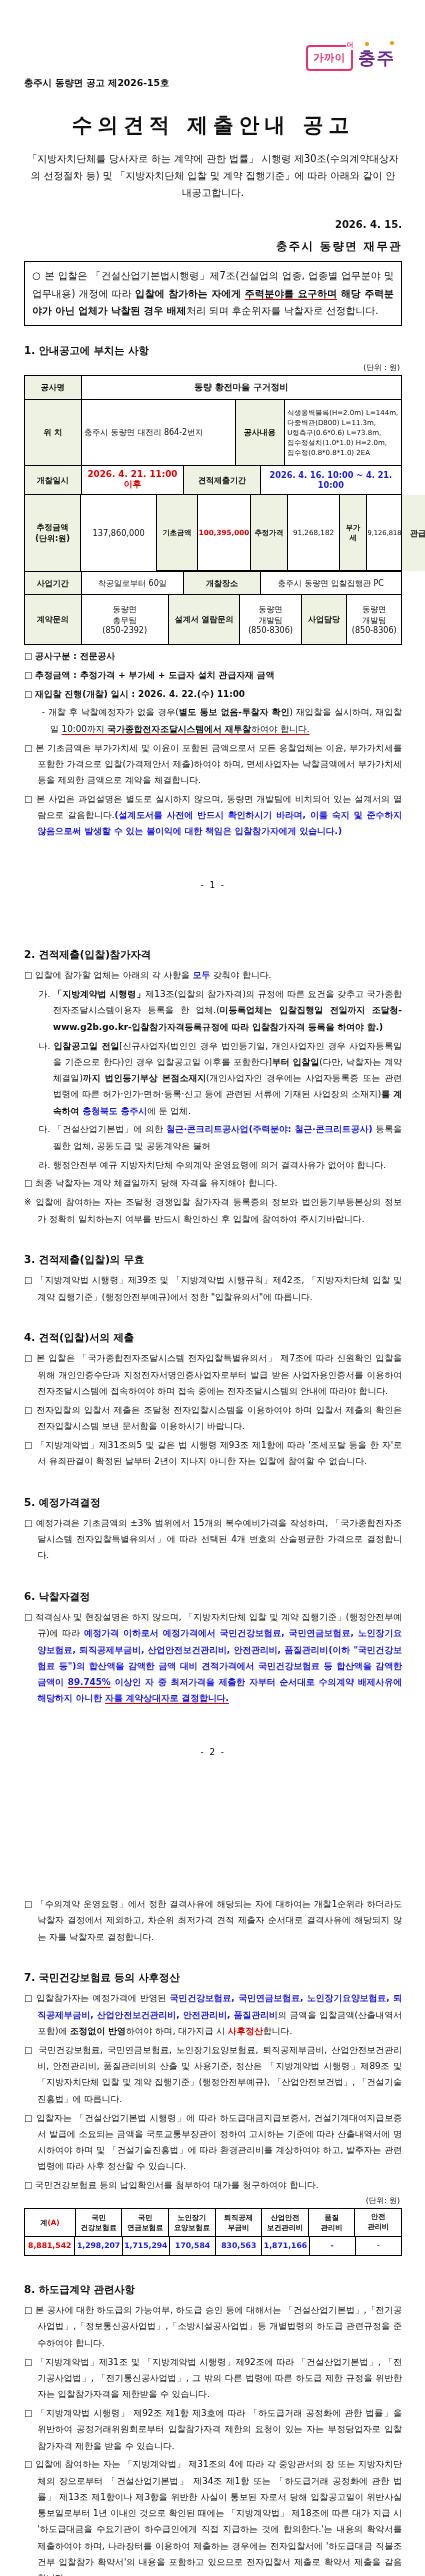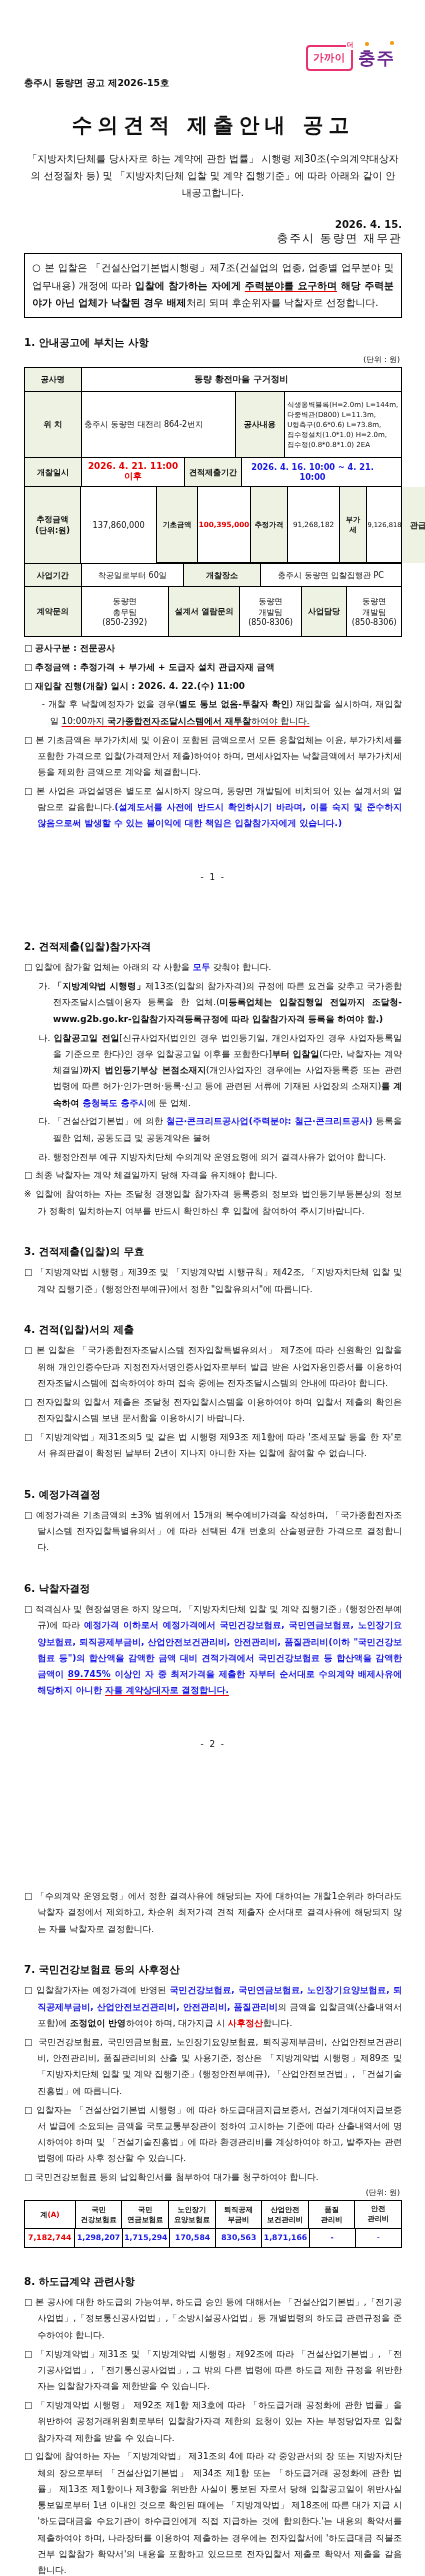--- a/index.html
+++ b/index.html
@@ -13,21 +13,21 @@
   .logo-box { border:2.1px solid #e8336e; border-radius:4.1px; color:#e8336e; font-weight:800; font-size:10.3px; padding:4.1px 5.2px; position:relative; letter-spacing:0.5px; }
   .logo-deo { position:absolute; top:-6.2px; right:-4.1px; background:#fff; color:#e8336e; font-size:6.7px; font-weight:800; padding:0 1px; }
   .logo-main { font-size:17.5px; font-weight:700; color:#c4247c; position:relative; letter-spacing:1px; }
   .logo-main .p2 { color:#6d2b8f; }
   .dot { position:absolute; width:3.6px; height:3.6px; border-radius:50%; background:#f39c12; }
   .dot1 { top:-4.1px; left:7.2px; } .dot2 { top:-5.2px; right:1px; }
 
   .doc-title { text-align:center; font-size:20.6px; font-weight:800; letter-spacing:5.2px; margin:20.6px 0 11.3px; }
   .intro { font-size:9.8px; line-height:1.75; text-align:center; padding:0 3.1px; }
   .date-line { text-align:right; font-size:10px; font-weight:700; margin-top:17.5px; }
-  .signer-line { text-align:right; font-size:11.3px; font-weight:400; letter-spacing:1.5px; margin-top:1px; }
+  .signer-line { text-align:right; font-size:11.3px; font-weight:700; letter-spacing:1.5px; margin-top:9px; }
 
   .notice-box { border:1.5px solid #000; margin:7.2px 0 17.5px; padding:5.2px 7.2px; font-size:9.8px; line-height:1.8; text-align:justify; }
 
   .sec-h { font-size:10.3px; font-weight:800; margin:14.4px 0 5.2px; }
   .unit-label { text-align:right; font-size:7.7px; margin:1px 2.1px 2.1px 0; }
 
   
   .p { font-size:8.8px; line-height:1.85; text-align:justify; margin:2.6px 0; }
   .ind0 { padding-left:13.4px; text-indent:-13.4px; }
   .ind1 { padding-left:29px; text-indent:-14.4px; }
@@ -108,21 +108,21 @@
       <div class="cell lab" style="width:49px">공사내용</div>
       <div class="cell left pre" style="width:117px;font-size:7px">식생옹벽블록(H=2.0m) L=144m,
 다중벽관(D800) L=11.3m,
 U형측구(0.6*0.6) L=73.8m,
 집수정설치(1.0*1.0) H=2.0m,
 집수정(0.8*0.8*1.0) 2EA</div>
     </div>
     <div class="row" style="min-height:29px">
       <div class="cell lab" style="width:57px">개찰일시</div>
       <div class="cell v-open" style="width:103px">2026. 4. 21. 11:00 이후</div>
-      <div class="cell lab" style="width:57px">견적제출기간</div>
+      <div class="cell lab" style="width:77px">견적제출기간</div>
       <div class="cell v-period" style="width:141px">2026. 4. 16. 10:00  ~  4. 21. 10:00</div>
     </div>
     <div class="row" style="min-height:77px">
       <div class="cell lab pre" style="width:57px">추정금액
 (단위:원)</div>
       <div class="cell" style="width:77px;font-size:8.2px">137,860,000</div>
       <div class="stack" style="width:244px">
         <div class="srow" style="min-height:23px">
           <div class="cell lab" style="width:41px;font-size:7.2px">기초금액</div>
           <div class="cell v-base" style="width:53px;font-size:7.2px">100,395,000</div>
@@ -216,21 +216,21 @@
           <div class="cell pre">퇴직공제
 부금비</div>
           <div class="cell pre">산업안전
 보건관리비</div>
           <div class="cell pre">품질
 관리비</div>
           <div class="cell pre">안전
 관리비</div>
         </div>
         <div class="row">
-          <div class="cell vr">7,182,744</div>
+          <div class="cell vr">8,881,542</div>
           <div class="cell vb">1,298,207</div>
           <div class="cell vb">1,715,294</div>
           <div class="cell vb">170,584</div>
           <div class="cell vb">830,563</div>
           <div class="cell vb">1,871,166</div>
           <div class="cell vb">-</div>
           <div class="cell vb">-</div>
         </div>
       </div>
       <div class="gap" style="height: 12.4px;"></div>

